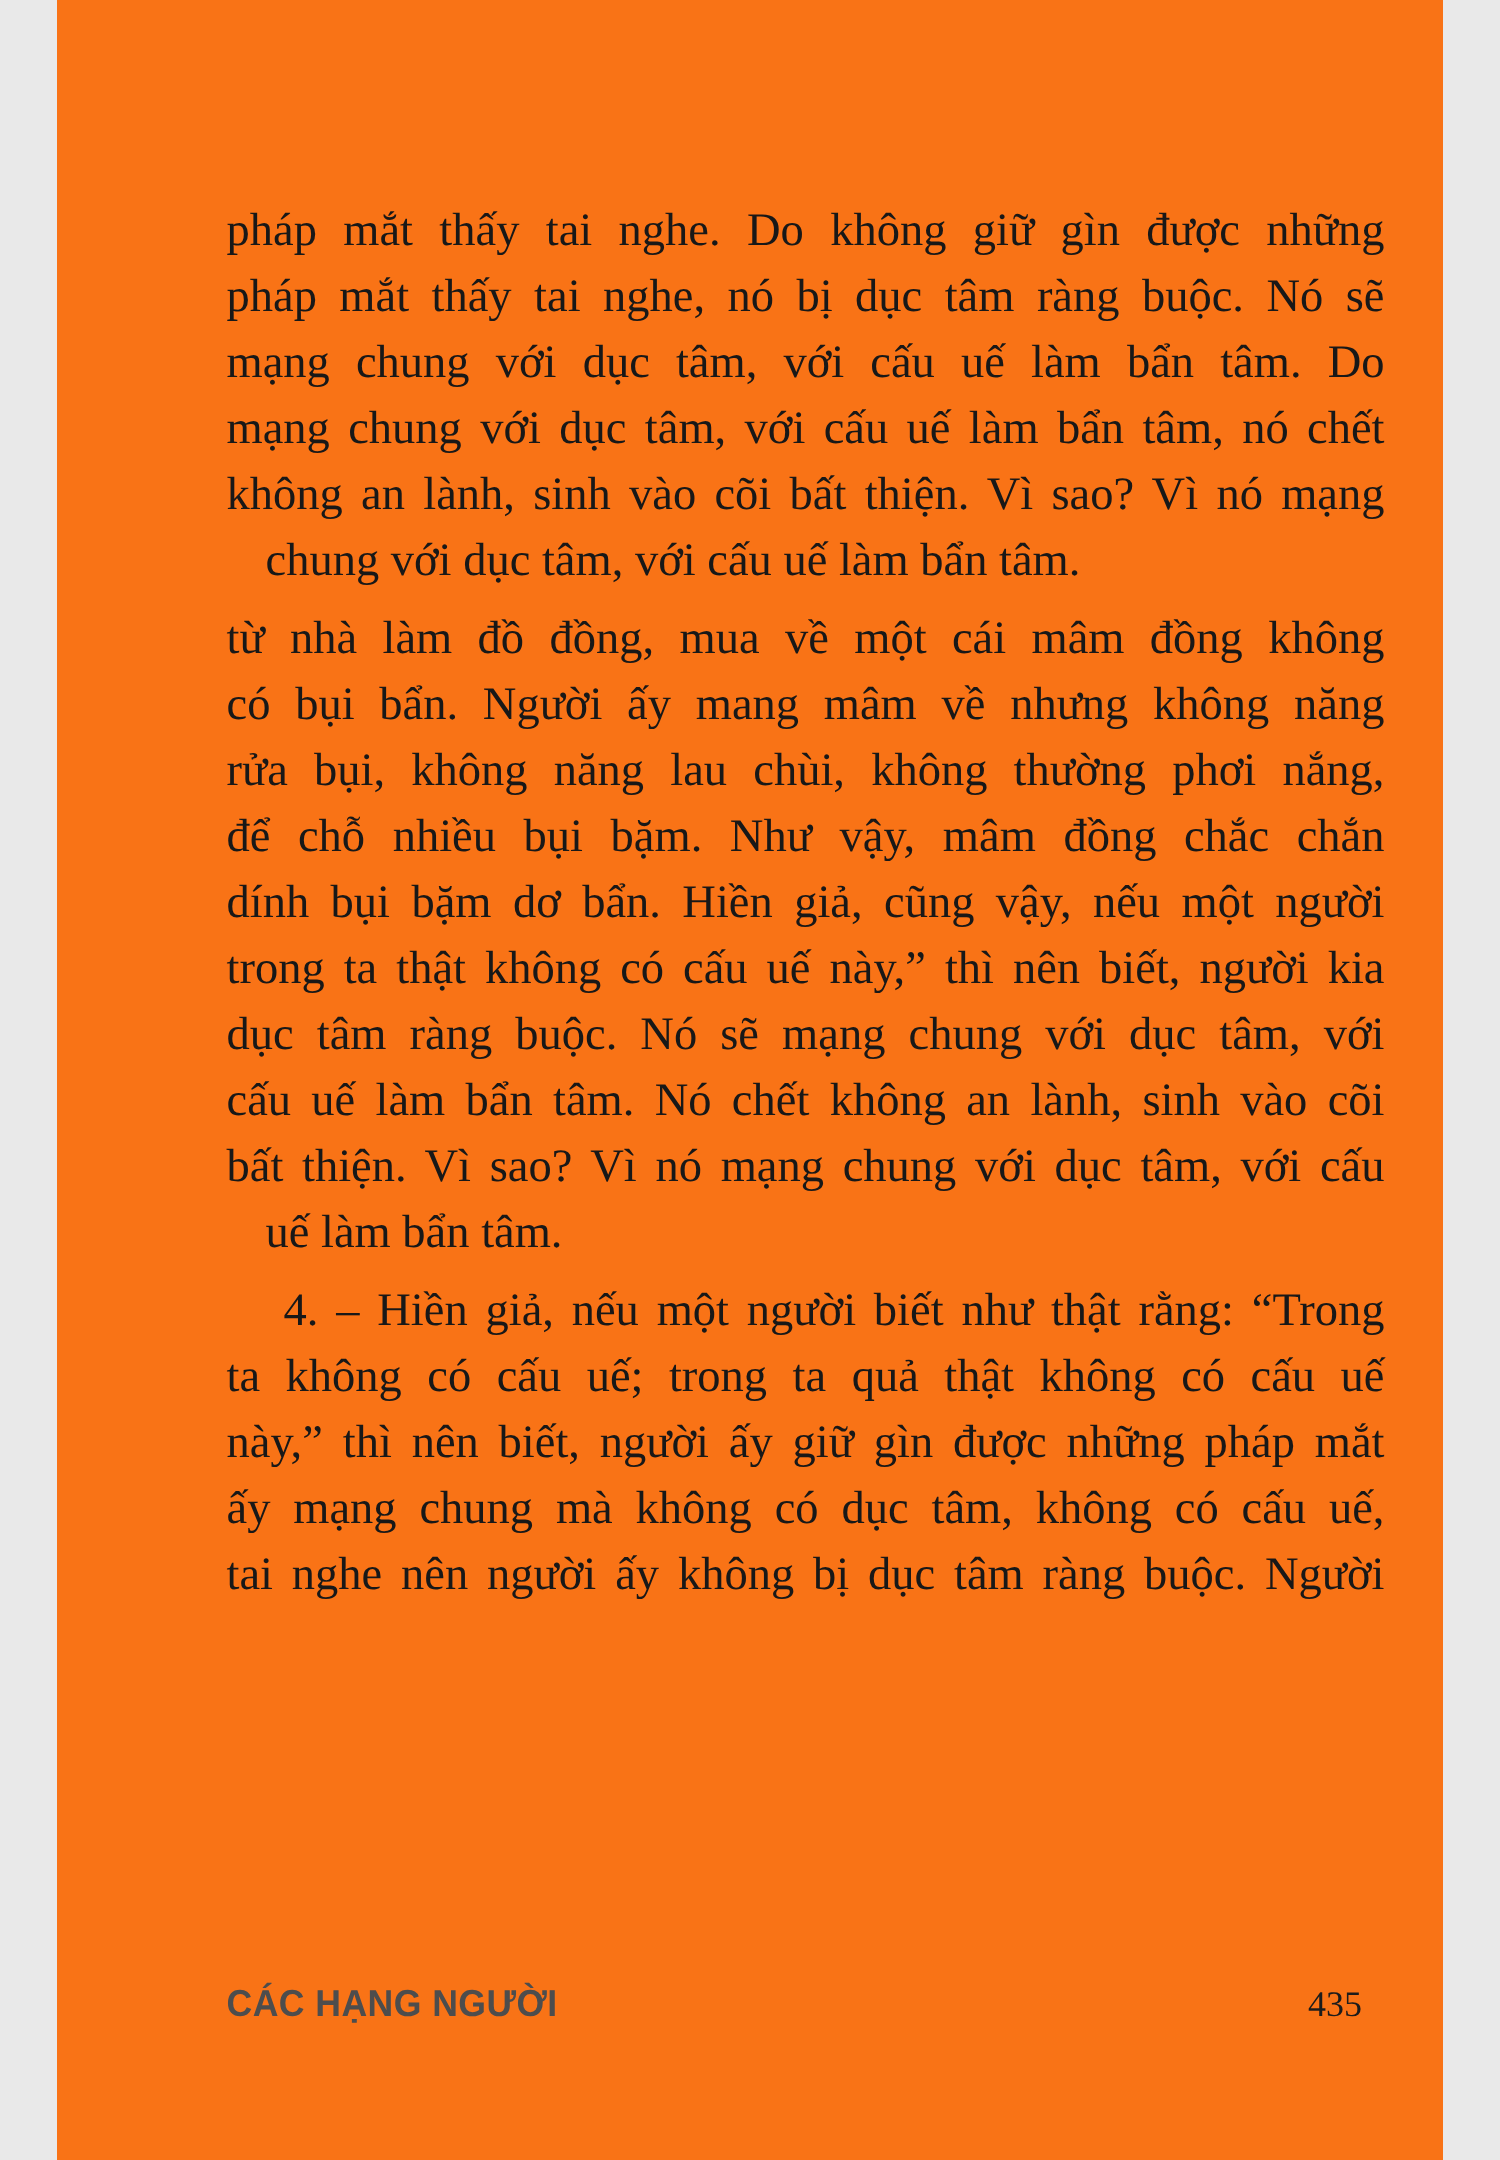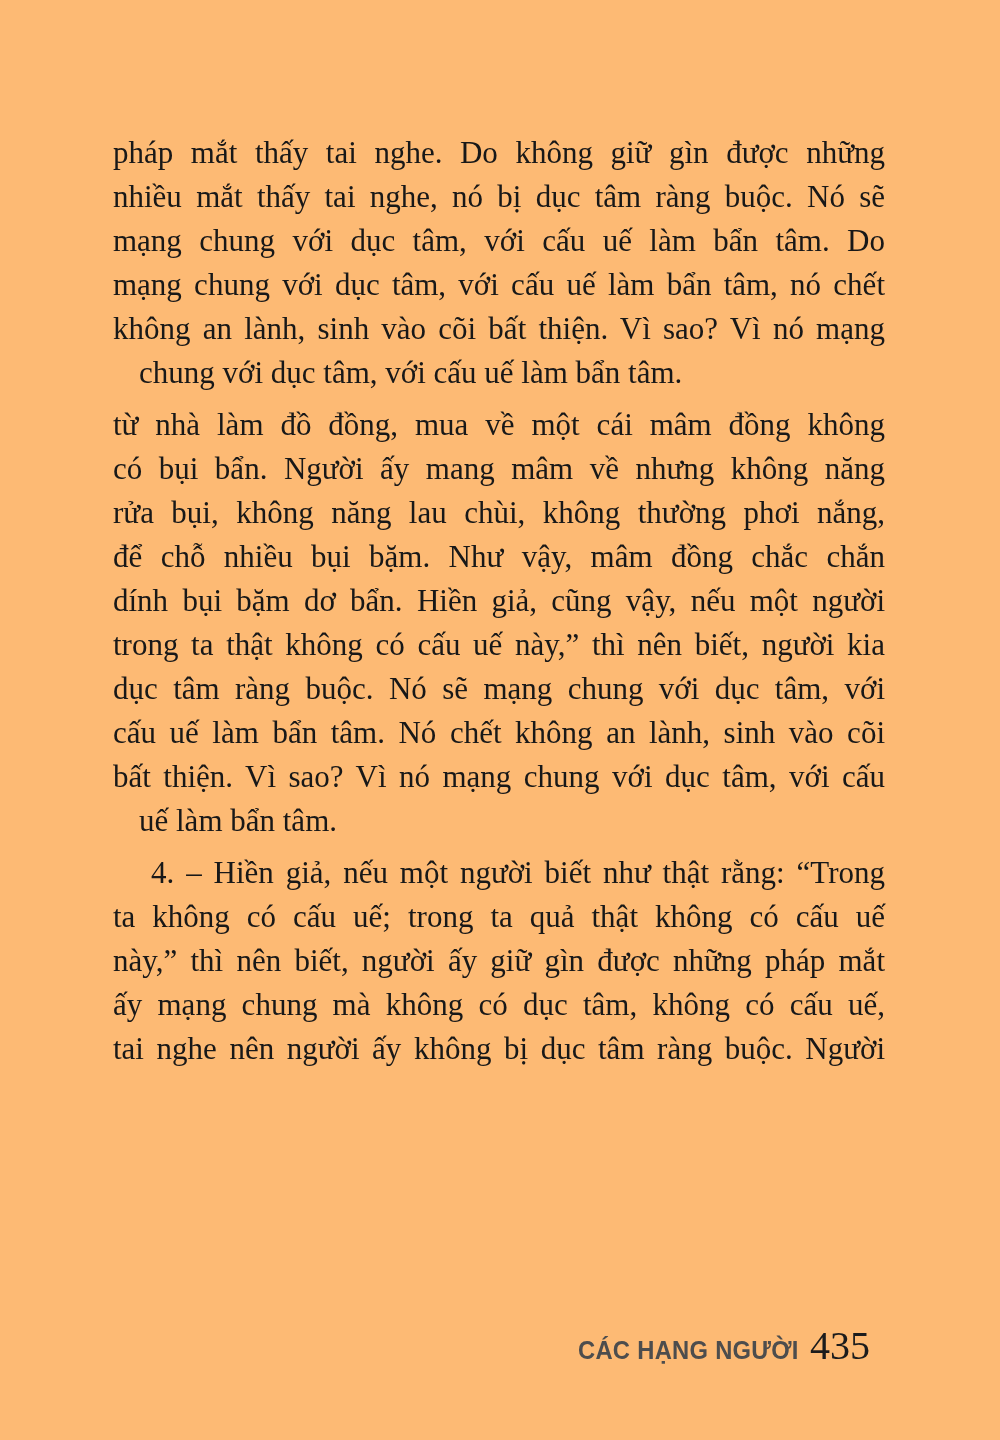--- a/index.html
+++ b/index.html
@@ -2,24 +2,24 @@
 <html><head>
 <meta charset="utf-8">
 <style>
   html, body {
     margin: 0;
     padding: 0;
     background: #e9e9e9;
   }
   .page {
     position: relative;
-    width: 1000px;
+    width: 924px;
     height: 1440px;
     margin: 0 auto;
-    background: #fdba74;
+    background: #f97316;
     color: #181818;
     font-family: "Liberation Serif", serif;
     overflow: hidden;
     text-decoration: underline;
   }
   .text-block {
     position: absolute;
     left: 113px;
     top: 131px;
     width: 772px;
@@ -40,47 +40,47 @@
   }
   .line.indent {
     text-indent: 38px;
   }
   .page-footer {
     position: absolute;
     left: 113px;
     top: 1322px;
     width: 772px;
     display: flex;
-    justify-content: flex-end;
+    justify-content: space-between;
     align-items: baseline;
   }
   .running-title {
     font-family: "Liberation Sans", sans-serif;
     font-weight: bold;
     font-size: 25px;
     letter-spacing: 0.3px;
     color: #4d4d4d;
     transform: scaleX(0.95);
     transform-origin: left bottom;
   }
   .page-number {
     font-family: "Liberation Serif", serif;
-    font-size: 40px;
+    font-size: 24px;
     color: #1c1c1c;
     padding-right: 15px;
   }
 </style>
 </head>
 <body>
 
 <div class="page">
   <main class="text-block" id="text-block">
       <div class="paragraph">
         <div class="line">pháp mắt thấy tai nghe. Do không giữ gìn được những</div>
-        <div class="line">nhiều mắt thấy tai nghe, nó bị dục tâm ràng buộc. Nó sẽ</div>
+        <div class="line">pháp mắt thấy tai nghe, nó bị dục tâm ràng buộc. Nó sẽ</div>
         <div class="line">mạng chung với dục tâm, với cấu uế làm bẩn tâm. Do</div>
         <div class="line">mạng chung với dục tâm, với cấu uế làm bẩn tâm, nó chết</div>
         <div class="line">không an lành, sinh vào cõi bất thiện. Vì sao? Vì nó mạng</div>
         <div class="line no-just">chung với dục tâm, với cấu uế làm bẩn tâm.</div>
       </div>
       <div class="paragraph">
         <div class="line">từ nhà làm đồ đồng, mua về một cái mâm đồng không</div>
         <div class="line">có bụi bẩn. Người ấy mang mâm về nhưng không năng</div>
         <div class="line">rửa bụi, không năng lau chùi, không thường phơi nắng,</div>
         <div class="line">để chỗ nhiều bụi bặm. Như vậy, mâm đồng chắc chắn</div>

